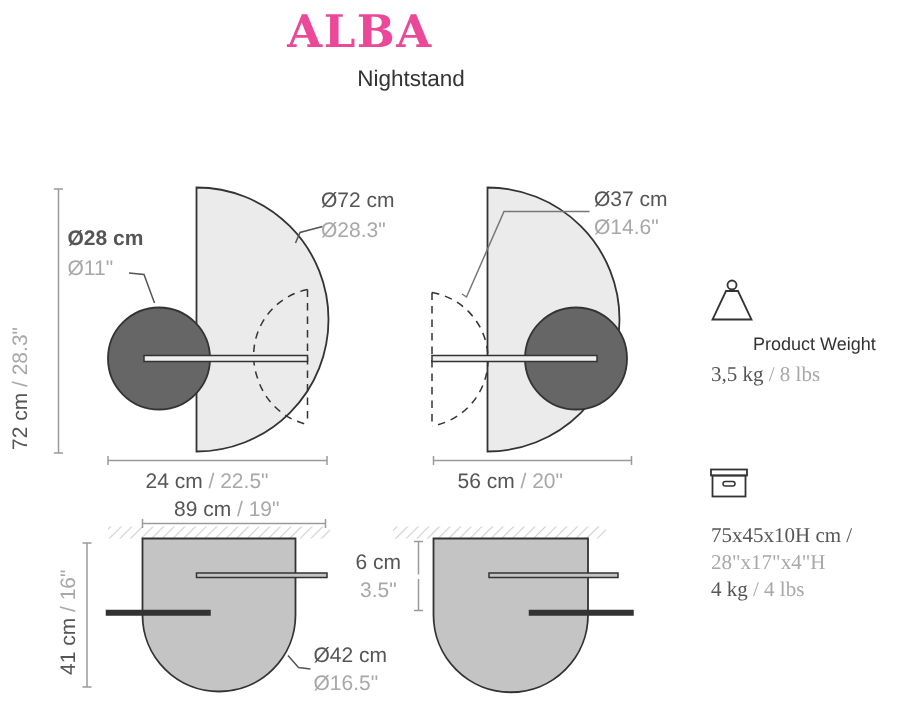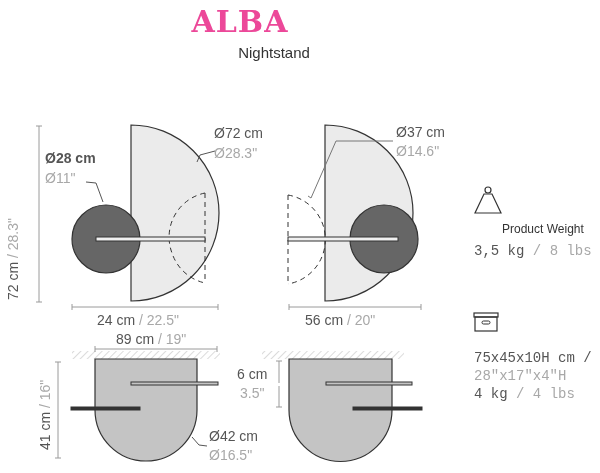--- a/index.html
+++ b/index.html
@@ -7,21 +7,21 @@
   .abs { position: absolute; }
   .title { left: 0; width: 480px; top: 4px; text-align: center; font-family: "DejaVu Serif", serif; font-weight: bold; font-size: 30px; color: #ec4899; letter-spacing: 1px; }
   .subtitle { left: 0; width: 548px; top: 44px; text-align: center; font-family: "Liberation Sans", sans-serif; font-size: 15px; color: #333; }
   .lbl { font-family: "Liberation Sans", sans-serif; font-size: 14px; color: #555; white-space: nowrap; line-height: 17px; }
   .lbl .light { color: #a8a8a8; }
   .dark { color: #555; }
   .light { color: #a8a8a8; }
   svg.drawing { position: absolute; left: 0; top: 0; }
   .vlabel { transform: rotate(-90deg); transform-origin: left top; }
   .pw-label { font-family: "Liberation Sans", sans-serif; font-size: 12px; color: #333; }
-  .spec { font-family: Liberation Mono, monospace; font-size: 14px; line-height: 18px; white-space: nowrap; }
+  .spec { font-family: Liberation Serif, serif; font-size: 14px; line-height: 18px; white-space: nowrap; }
 </style>
 </head>
 <body>
 
 <div class="abs title">ALBA</div>
 <div class="abs subtitle">Nightstand</div>
 
 <svg class="drawing" width="600" height="473" viewBox="0 0 600 473">
   <defs>
     <pattern id="hatch" width="5" height="5" patternUnits="userSpaceOnUse" patternTransform="rotate(45)">

